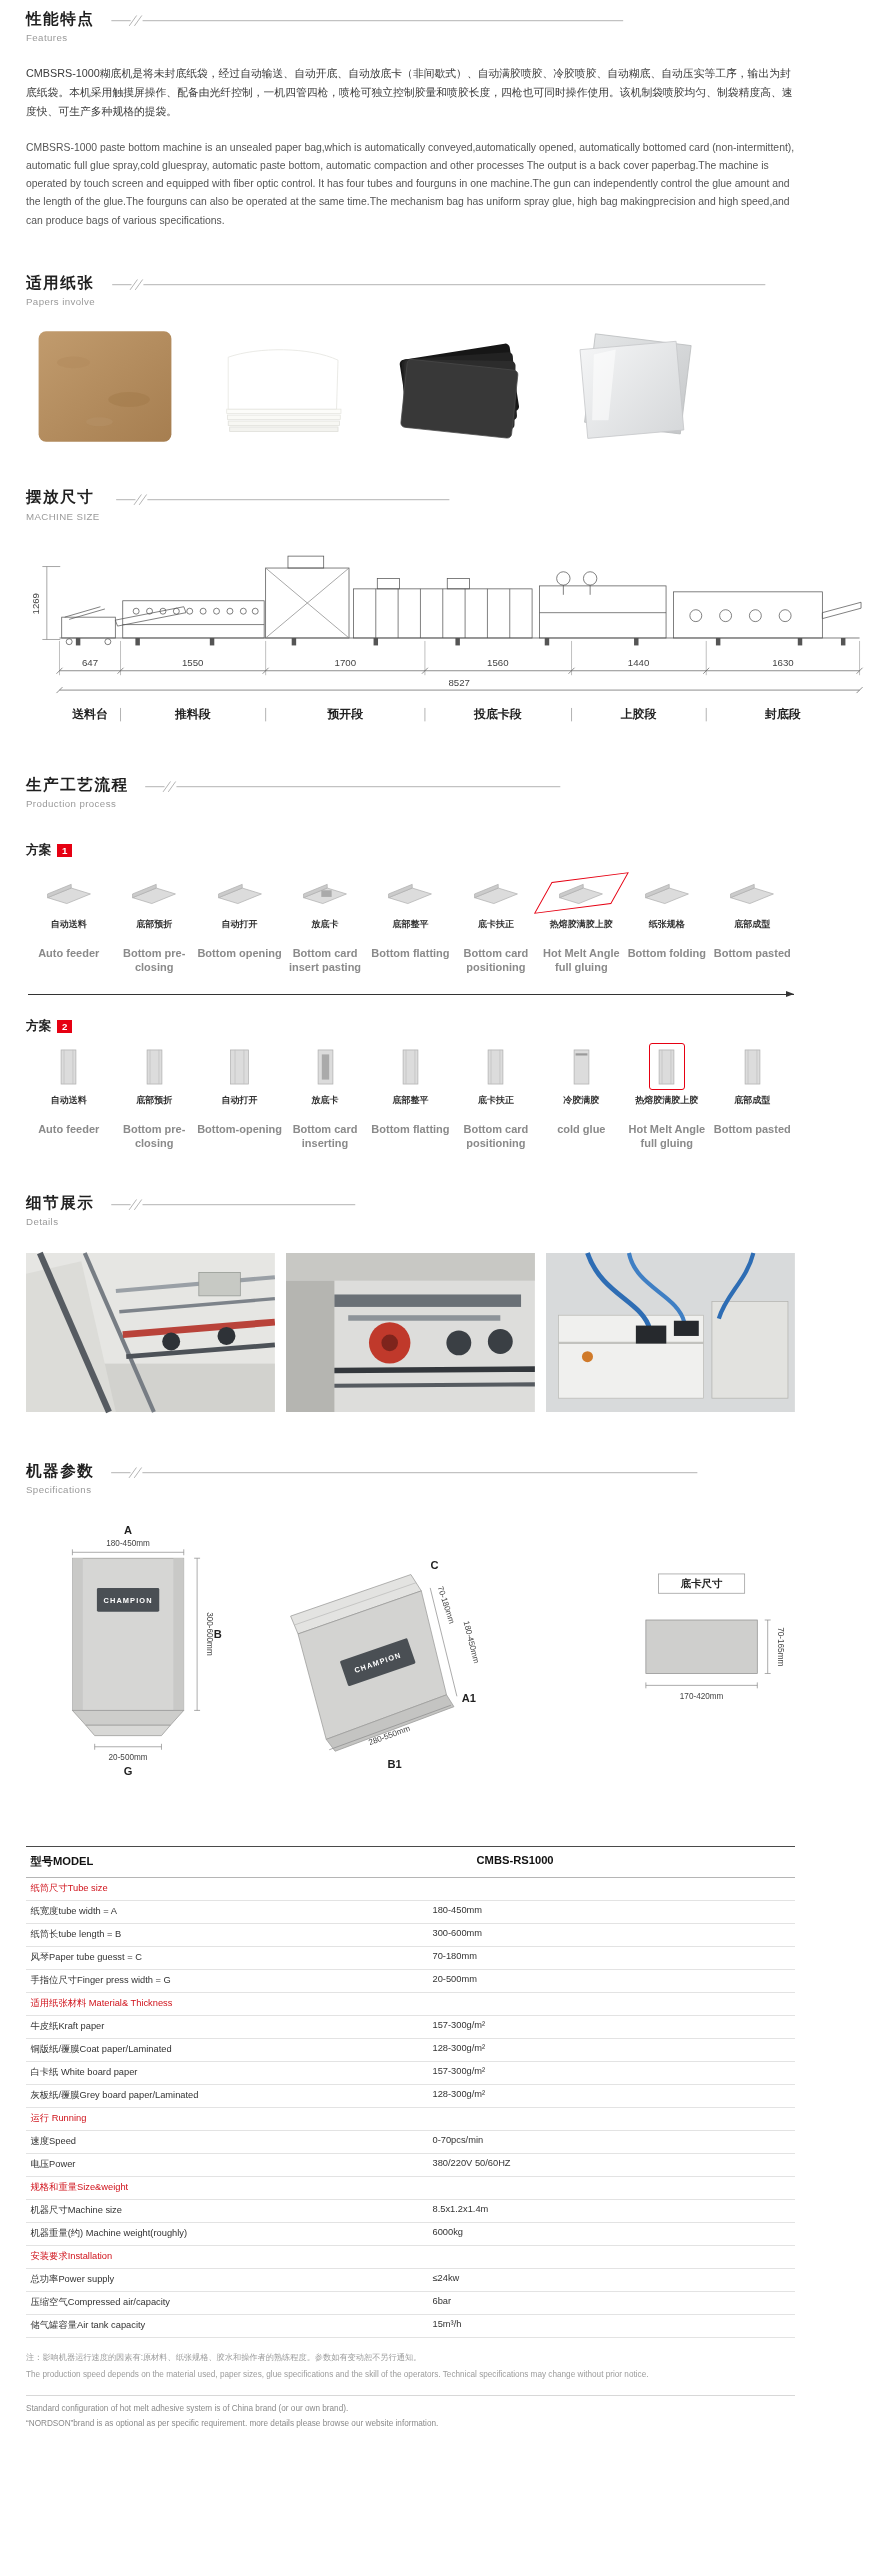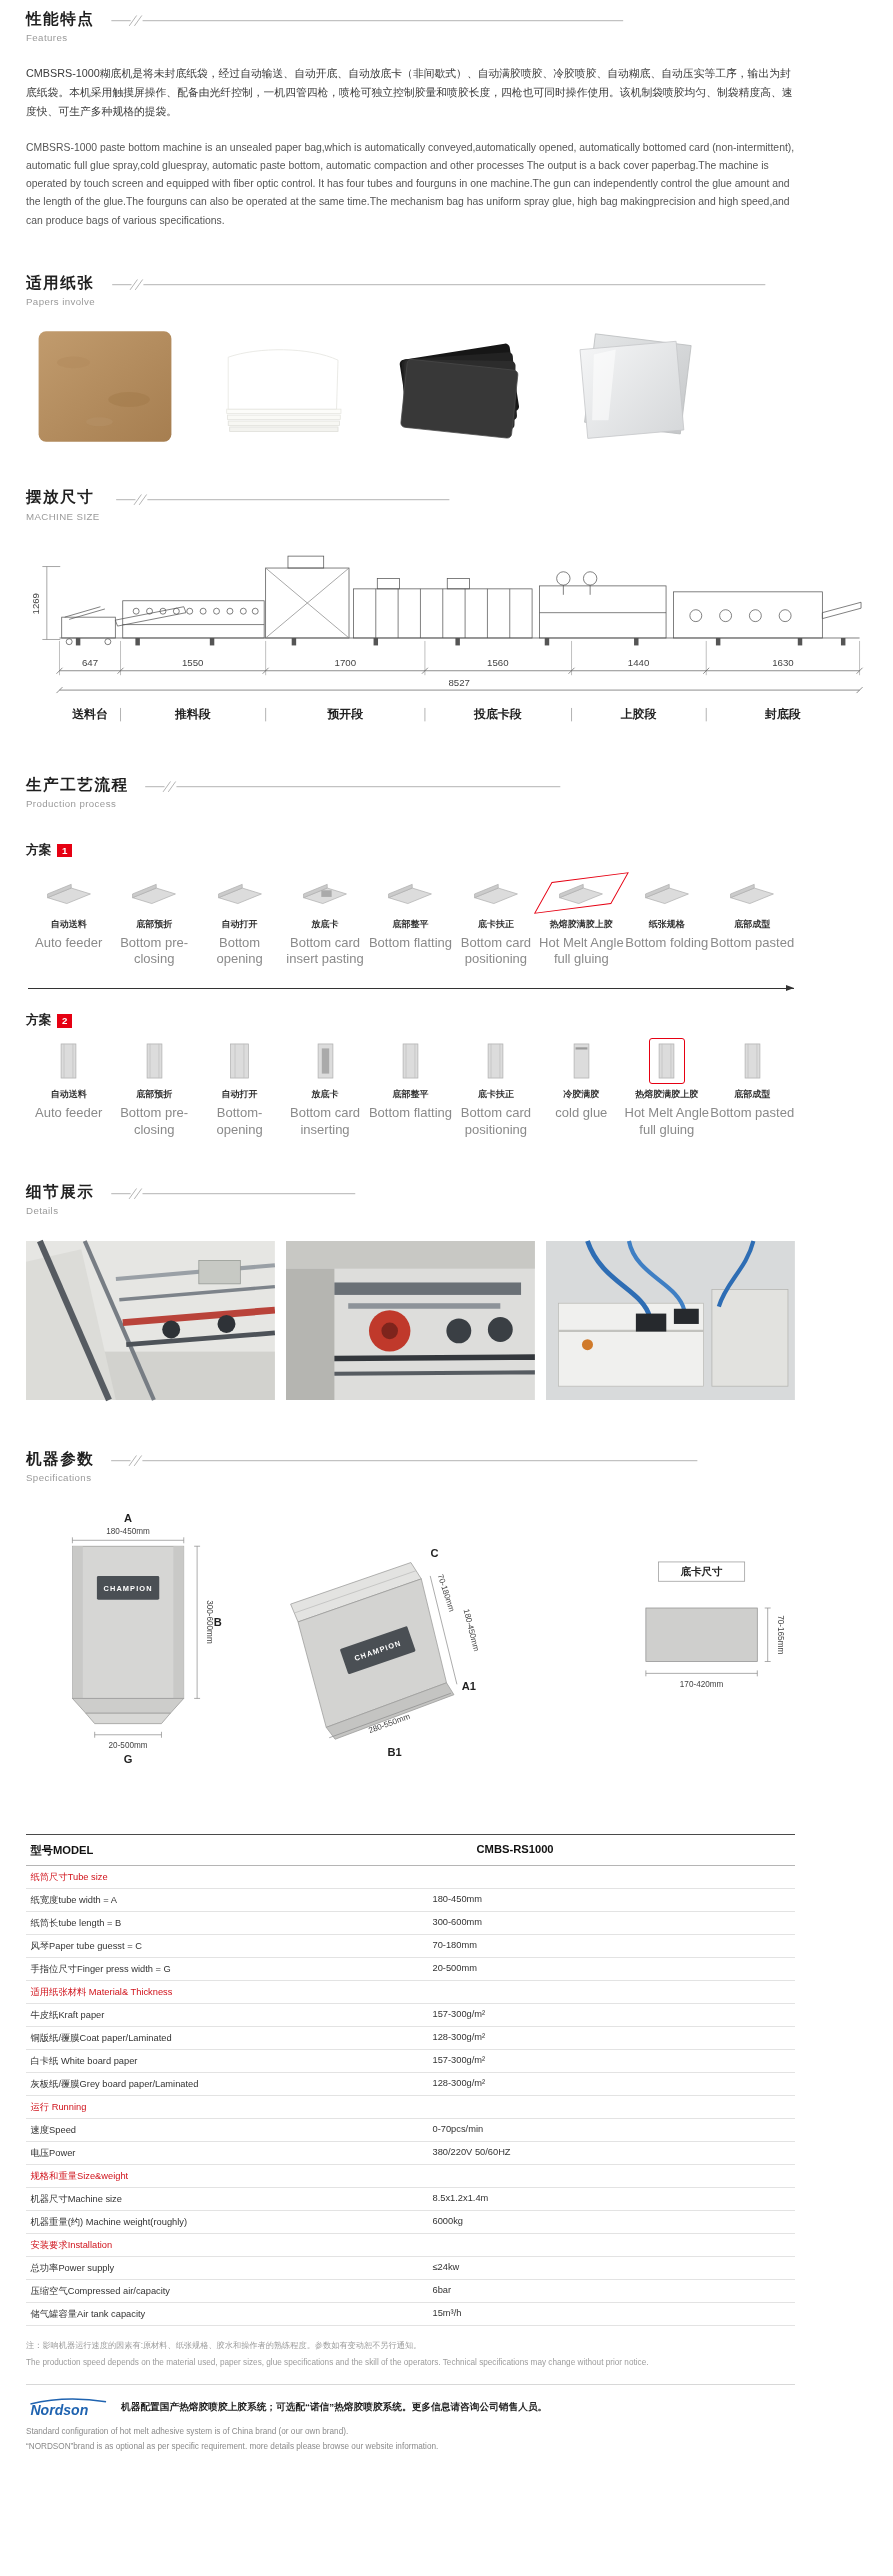--- a/index.html
+++ b/index.html
@@ -34,21 +34,21 @@
   .plan-num { display:inline-block; background:#e60012; color:#fff; font-size:9.7px; font-weight:bold; padding:0.7px 4.5px; margin-left:6px; line-height:12px; }
   .steps { display:flex; margin-top:10.4px; }
   .step { width:93px; text-align:center; }
   .step-icon { position:relative; height:42px; display:flex; align-items:center; justify-content:center; }
   .step-icon.hl1::after { content:""; position:absolute; left:7.4px; right:7.4px; top:7.4px; bottom:3px; border:1.2px solid #e60012; transform:skewX(-35deg) rotate(-8deg); }
   .step-icon.hl2::after { content:""; position:absolute; left:25px; right:25px; top:-2.2px; bottom:-2.2px; border:1.2px solid #e60012; border-radius:3px; }
   .bagfill { fill:#dcdcdc; stroke:#b0b0b0; }
   .bagtop  { fill:#cbcbcb; stroke:#b0b0b0; }
   .bagline { stroke:#c0c0c0; }
   .step-cn { font-size:9px; font-weight:600; color:#333; margin-top:6px; }
-  .step-en { font-size:13px; color:#8a8a8a; margin-top:4px; line-height:1.3; }
+  .step-en { font-size:11px; color:#8a8a8a; margin-top:15px; line-height:1.3;font-weight:bold; }
   .flow-arrow { position:relative; height:0.7px; background:#333; margin:19.4px 1.5px 3px; }
   .flow-arrow::after { content:""; position:absolute; right:-0.7px; top:-3px; border-left:8.2px solid #333; border-top:3.4px solid transparent; border-bottom:3.4px solid transparent; }
 
   
   .photo-row { display:flex; gap:11.2px; margin-top:19.4px; }
   .photo { width:272px; height:171px; }
 
   
   .diagrams { display:flex; margin-top:27px; padding-left:13.4px; }
   .diag2 { margin-left:27px; }
@@ -726,27 +726,20 @@
           <div class="c1">储气罐容量Air tank capacity</div>
           <div class="c2">15m³/h</div>
         </div>
     </div>
 
     <div class="note note-cn">注：影响机器运行速度的因素有:原材料、纸张规格、胶水和操作者的熟练程度。参数如有变动恕不另行通知。</div>
     <div class="note note-en">The production speed depends on the material used, paper sizes, glue specifications and the skill of the operators. Technical specifications may change without prior notice.</div>
 
     <div class="footer-divider"></div>
 
-    <div class="nordson-row">
-      <svg width="83" height="24" viewBox="0 0 112 32">
-        <path d="M6 12 Q 54 0 108 9" fill="none" stroke="#1f63b0" stroke-width="2"></path>
-        <text x="6" y="27" font-size="19" font-style="italic" font-weight="bold" fill="#1f63b0">Nordson</text>
-      </svg>
-      <div class="nordson-cn">机器配置国产热熔胶喷胶上胶系统；可选配“诺信”热熔胶喷胶系统。更多信息请咨询公司销售人员。</div>
-    </div>
     <div class="foot-en">
       <div>Standard configuration of hot melt adhesive system is of China brand (or our own brand).</div>
       <div>“NORDSON”brand is as optional as per specific requirement. more details please browse our website information.</div>
     </div>
   </div>
 
 </div>
 
 
 </body></html>

